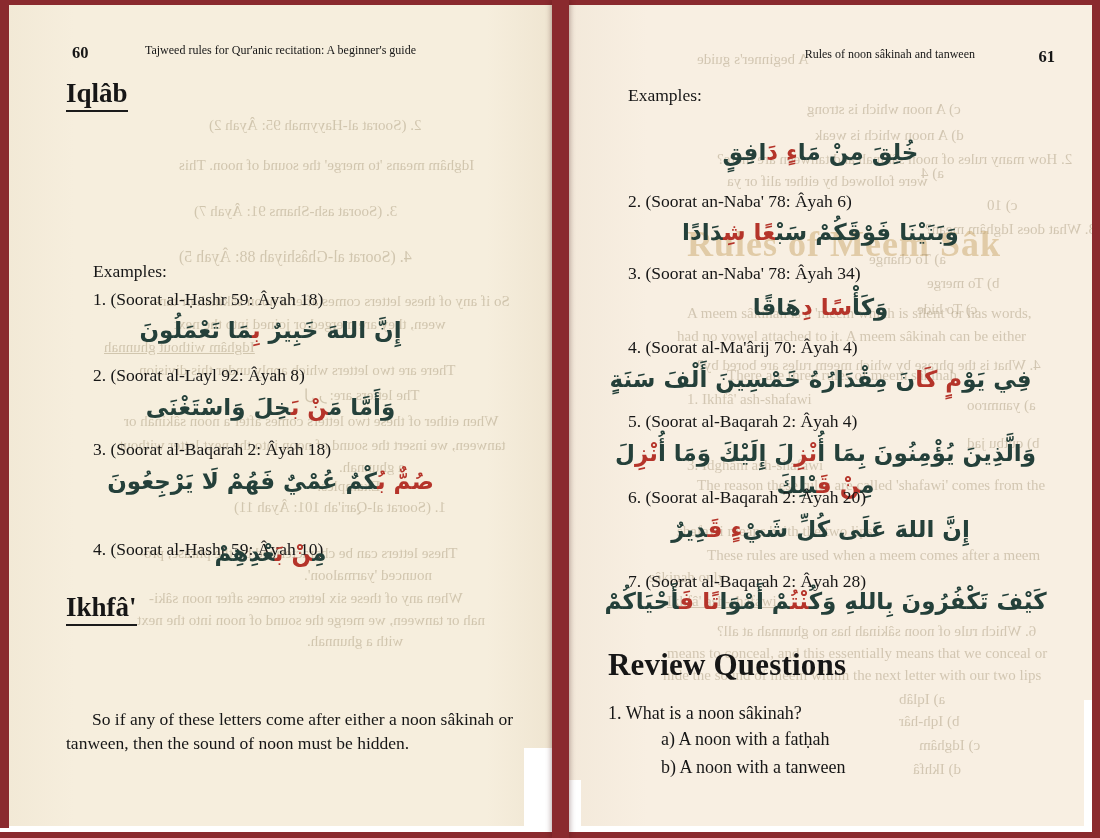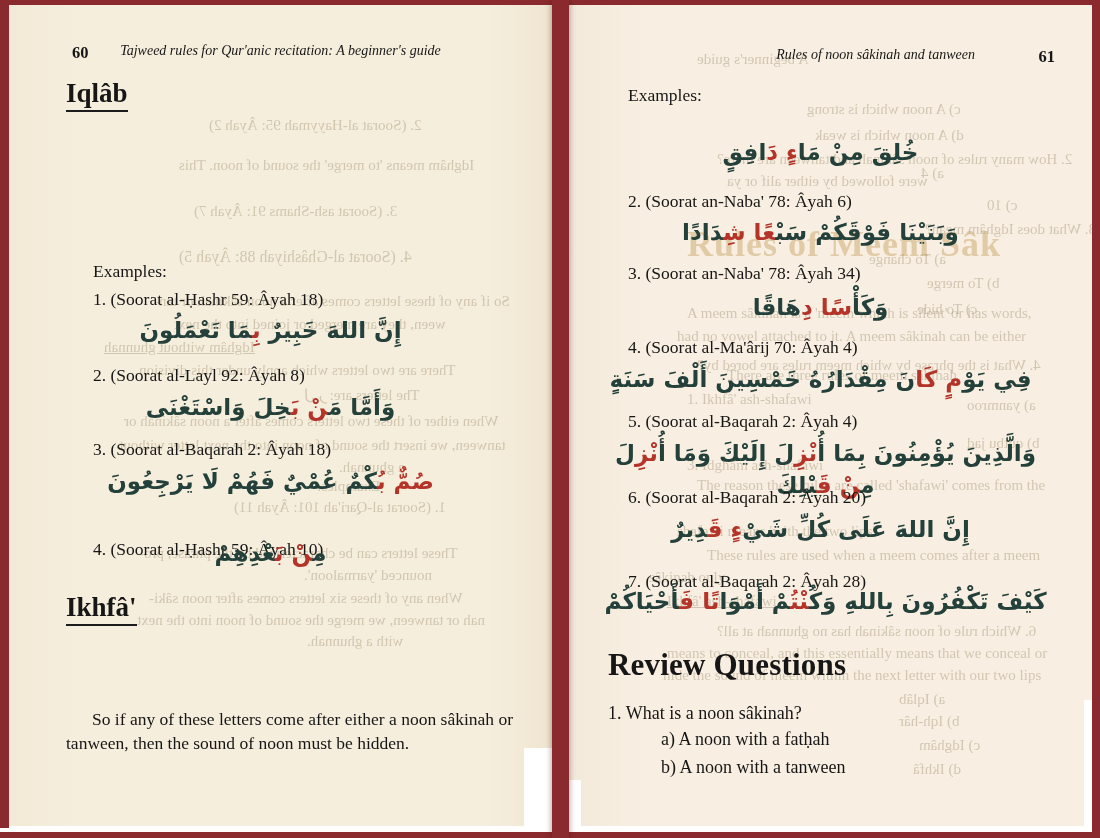--- a/index.html
+++ b/index.html
@@ -27,21 +27,21 @@
   .ghost-layer{position:absolute;inset:0;z-index:1;pointer-events:none;}
   .ghost{
     position:absolute;font-size:15px;color:rgba(138,120,84,0.34);
     transform:scaleX(-1);white-space:nowrap;filter:blur(.4px);
   }
   .ghost.fwd{transform:none;}
   .ghost.big{font-weight:bold;color:rgba(201,168,107,0.5);letter-spacing:1px;}
   .ghost.und{text-decoration:underline;}
   
   .abs{position:absolute;z-index:6;}
-  .runhead{font-style:italic;font-size:14px;}
+  .runhead{font-size:12px;}
   .pagenum{font-size:16.5px;font-style:normal;font-weight:bold;}
   h2.rule{
     margin:0;font-size:27px;font-weight:bold;display:inline-block;
     border-bottom:2.5px solid #1b1b1b;padding-bottom:1px;line-height:1.1;
   }
   .para{font-size:17.5px;line-height:24px;text-align:justify;text-indent:26px;}
   .lead-it{font-style:italic;}
   .exlabel,.exref{font-size:17.5px;}
   .ayah{
     direction:rtl;text-align:center;font-family:"DejaVu Sans",sans-serif;

